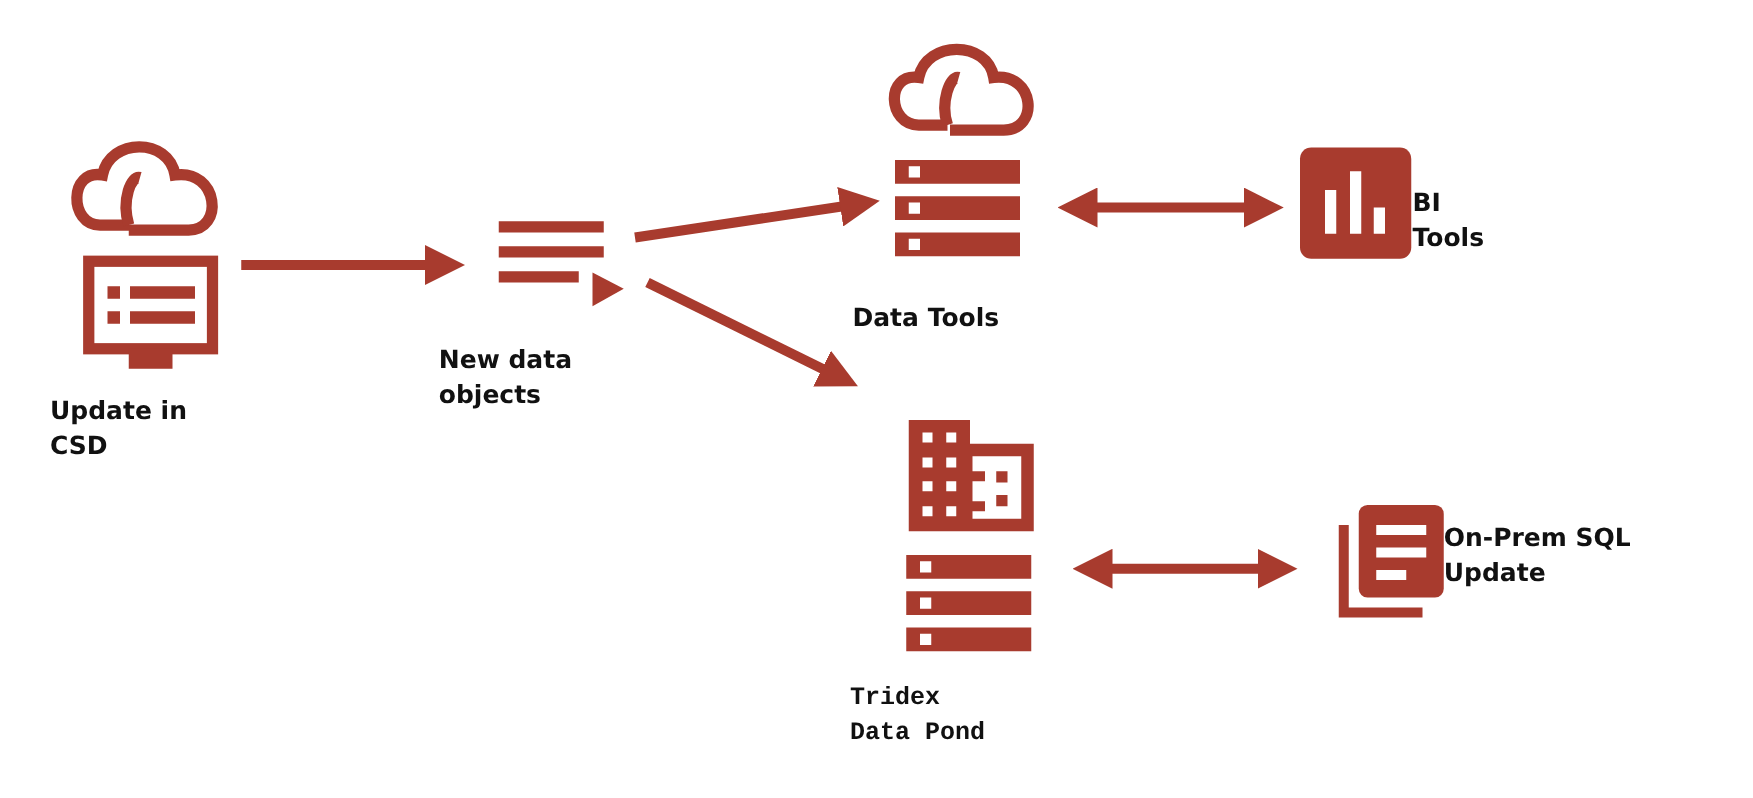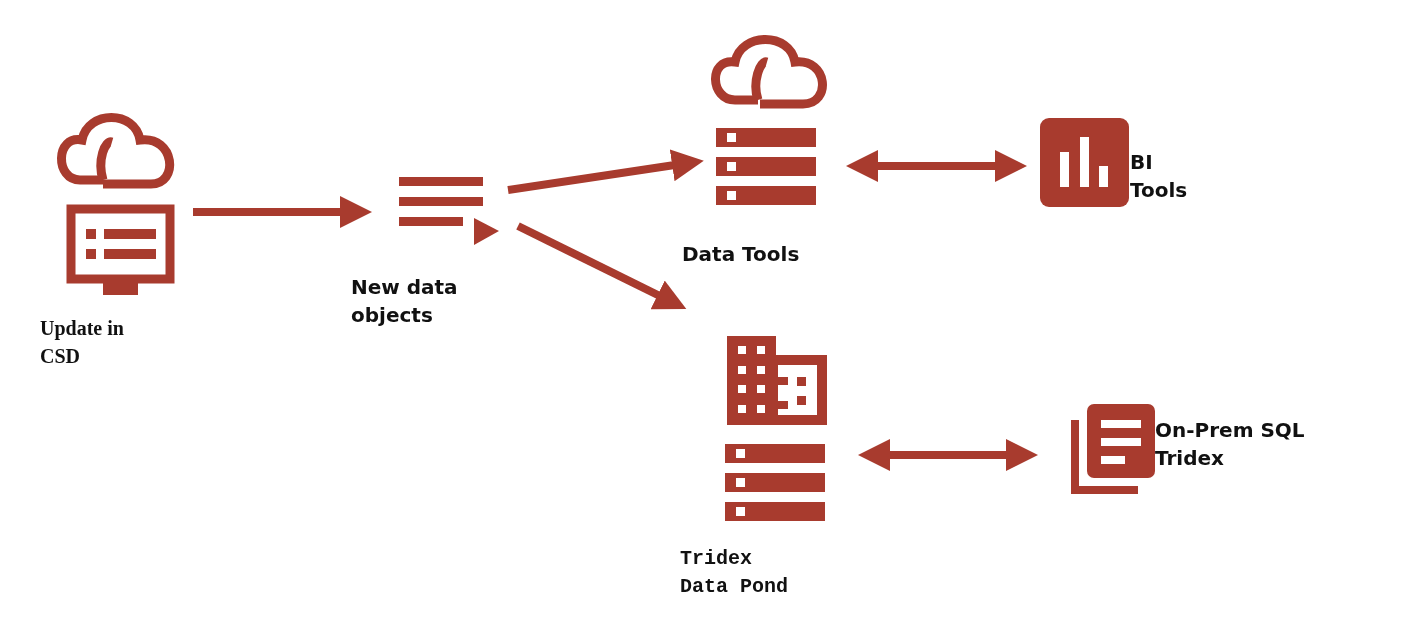--- a/index.html
+++ b/index.html
@@ -100,23 +100,23 @@
 
   <g stroke="#a83b2e" stroke-width="8" fill="none">
     <line x1="193" y1="212" x2="356" y2="212" marker-end="url(#ah)"></line>
     <line x1="508" y1="190" x2="688" y2="163" marker-end="url(#ah)"></line>
     <line x1="518" y1="226" x2="672" y2="302" marker-end="url(#ah)"></line>
     <line x1="862" y1="166" x2="1011" y2="166" marker-start="url(#ahs)" marker-end="url(#ah)"></line>
     <line x1="874" y1="455" x2="1022" y2="455" marker-start="url(#ahs)" marker-end="url(#ah)"></line>
   </g>
 </svg>
 
-<div class="label" style="left:40px; top:314px; width:160px;font-family:Liberation Serif, serif;">Update in
+<div class="label" style="left:40px; top:314px; width:160px;">Update in
 CSD</div>
 <div class="label" style="left:351px; top:273px; width:160px;">New data
 objects</div>
 <div class="label" style="left:682px; top:240px; width:160px;">Data Tools</div>
 <div class="label" style="left:1130px; top:148px; width:100px;">BI
 Tools</div>
 <div class="label" style="left:680px; top:545px; width:200px;font-family:Liberation Mono, monospace;">Tridex
 Data Pond</div>
 <div class="label" style="left:1155px; top:416px; width:190px;">On-Prem SQL
-Tridex</div>
+Update</div>
 
 </body></html>

